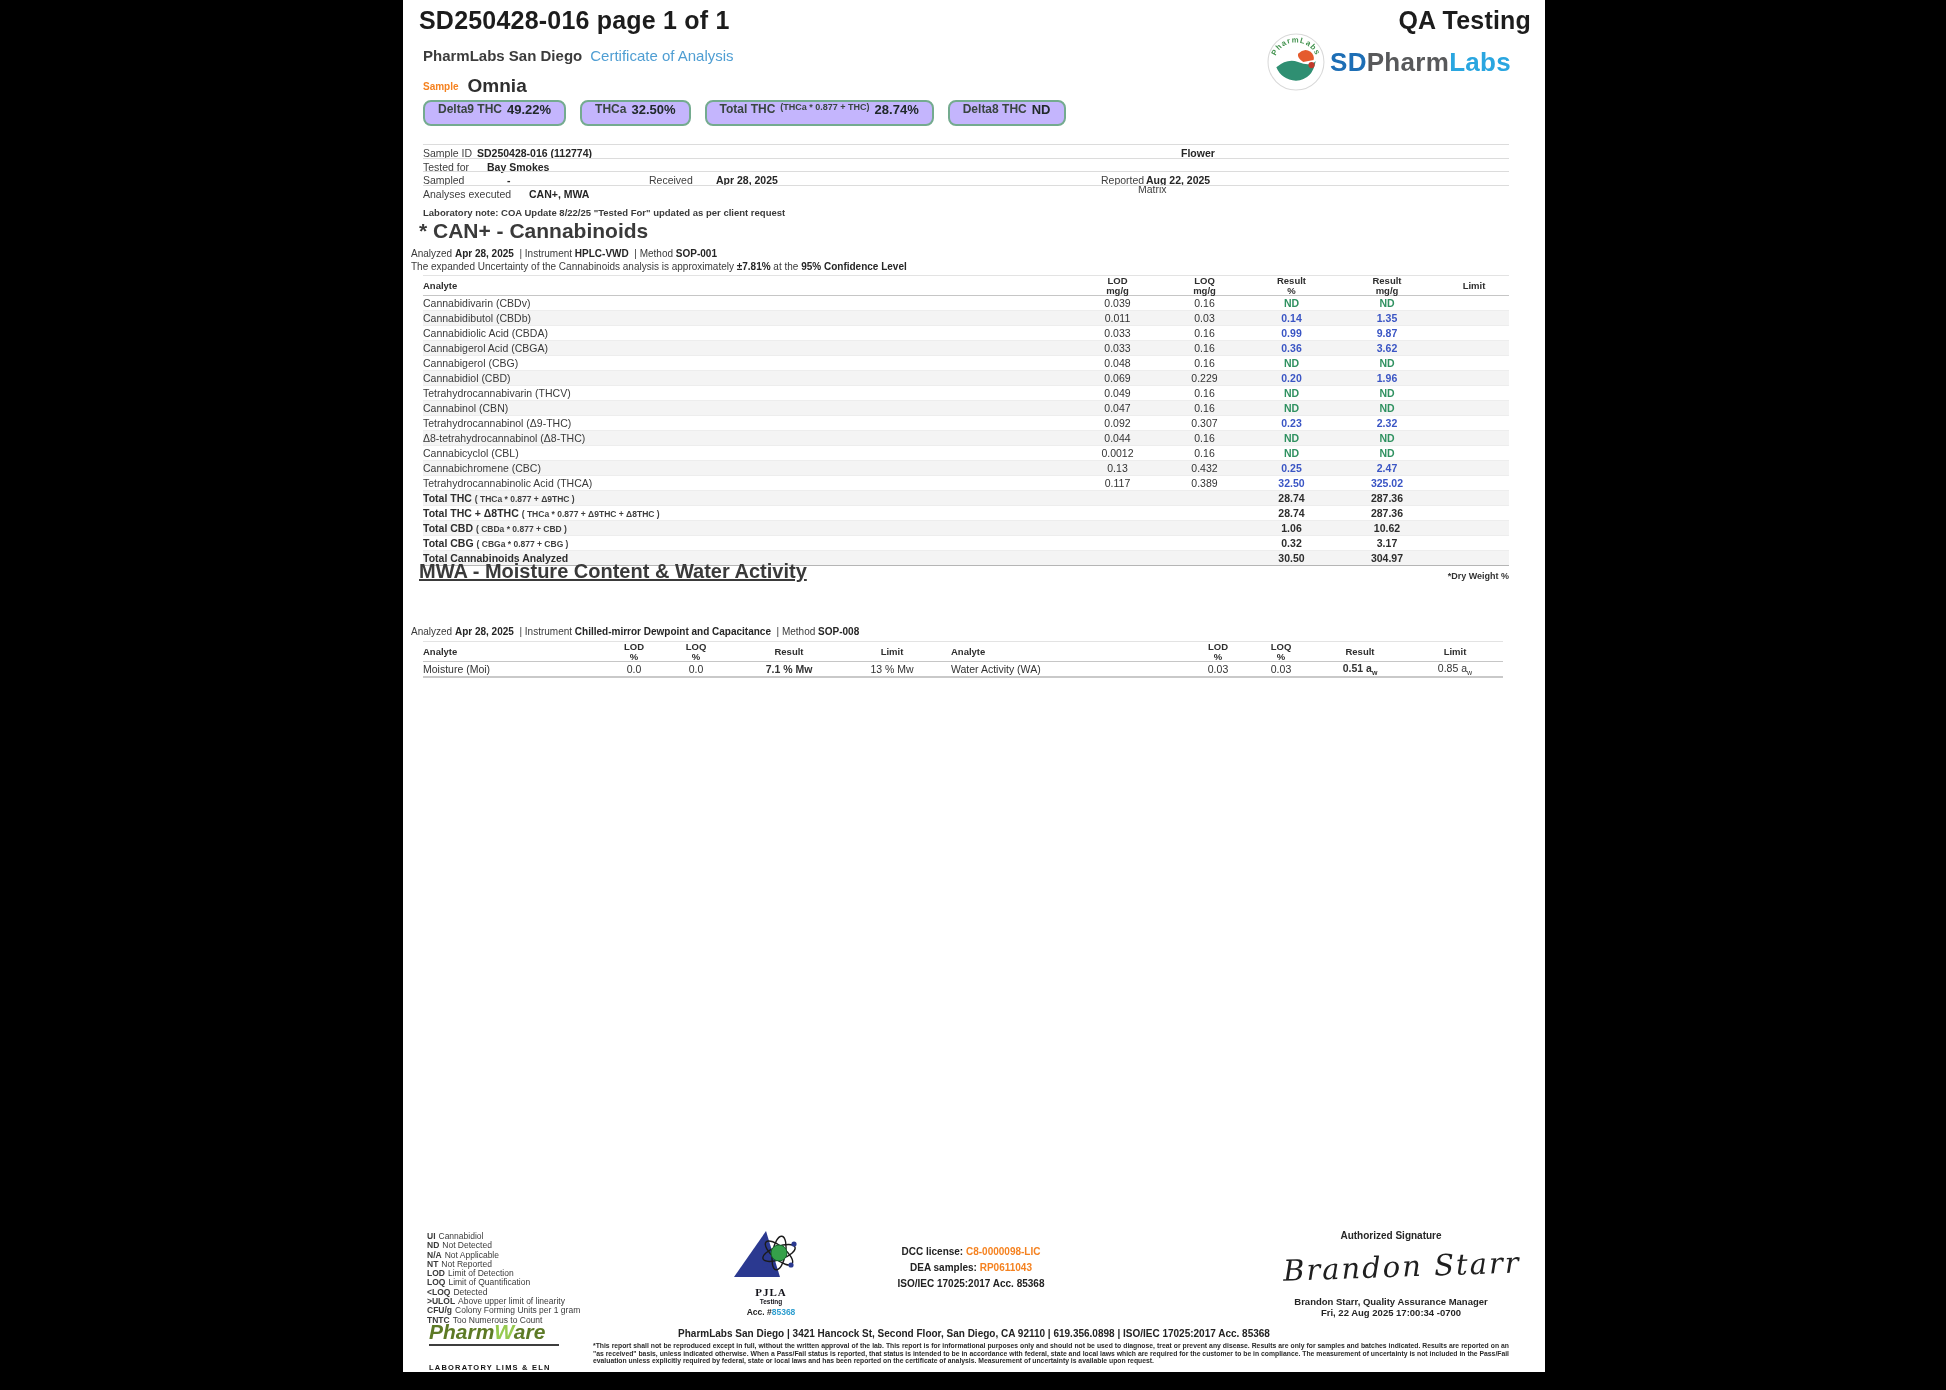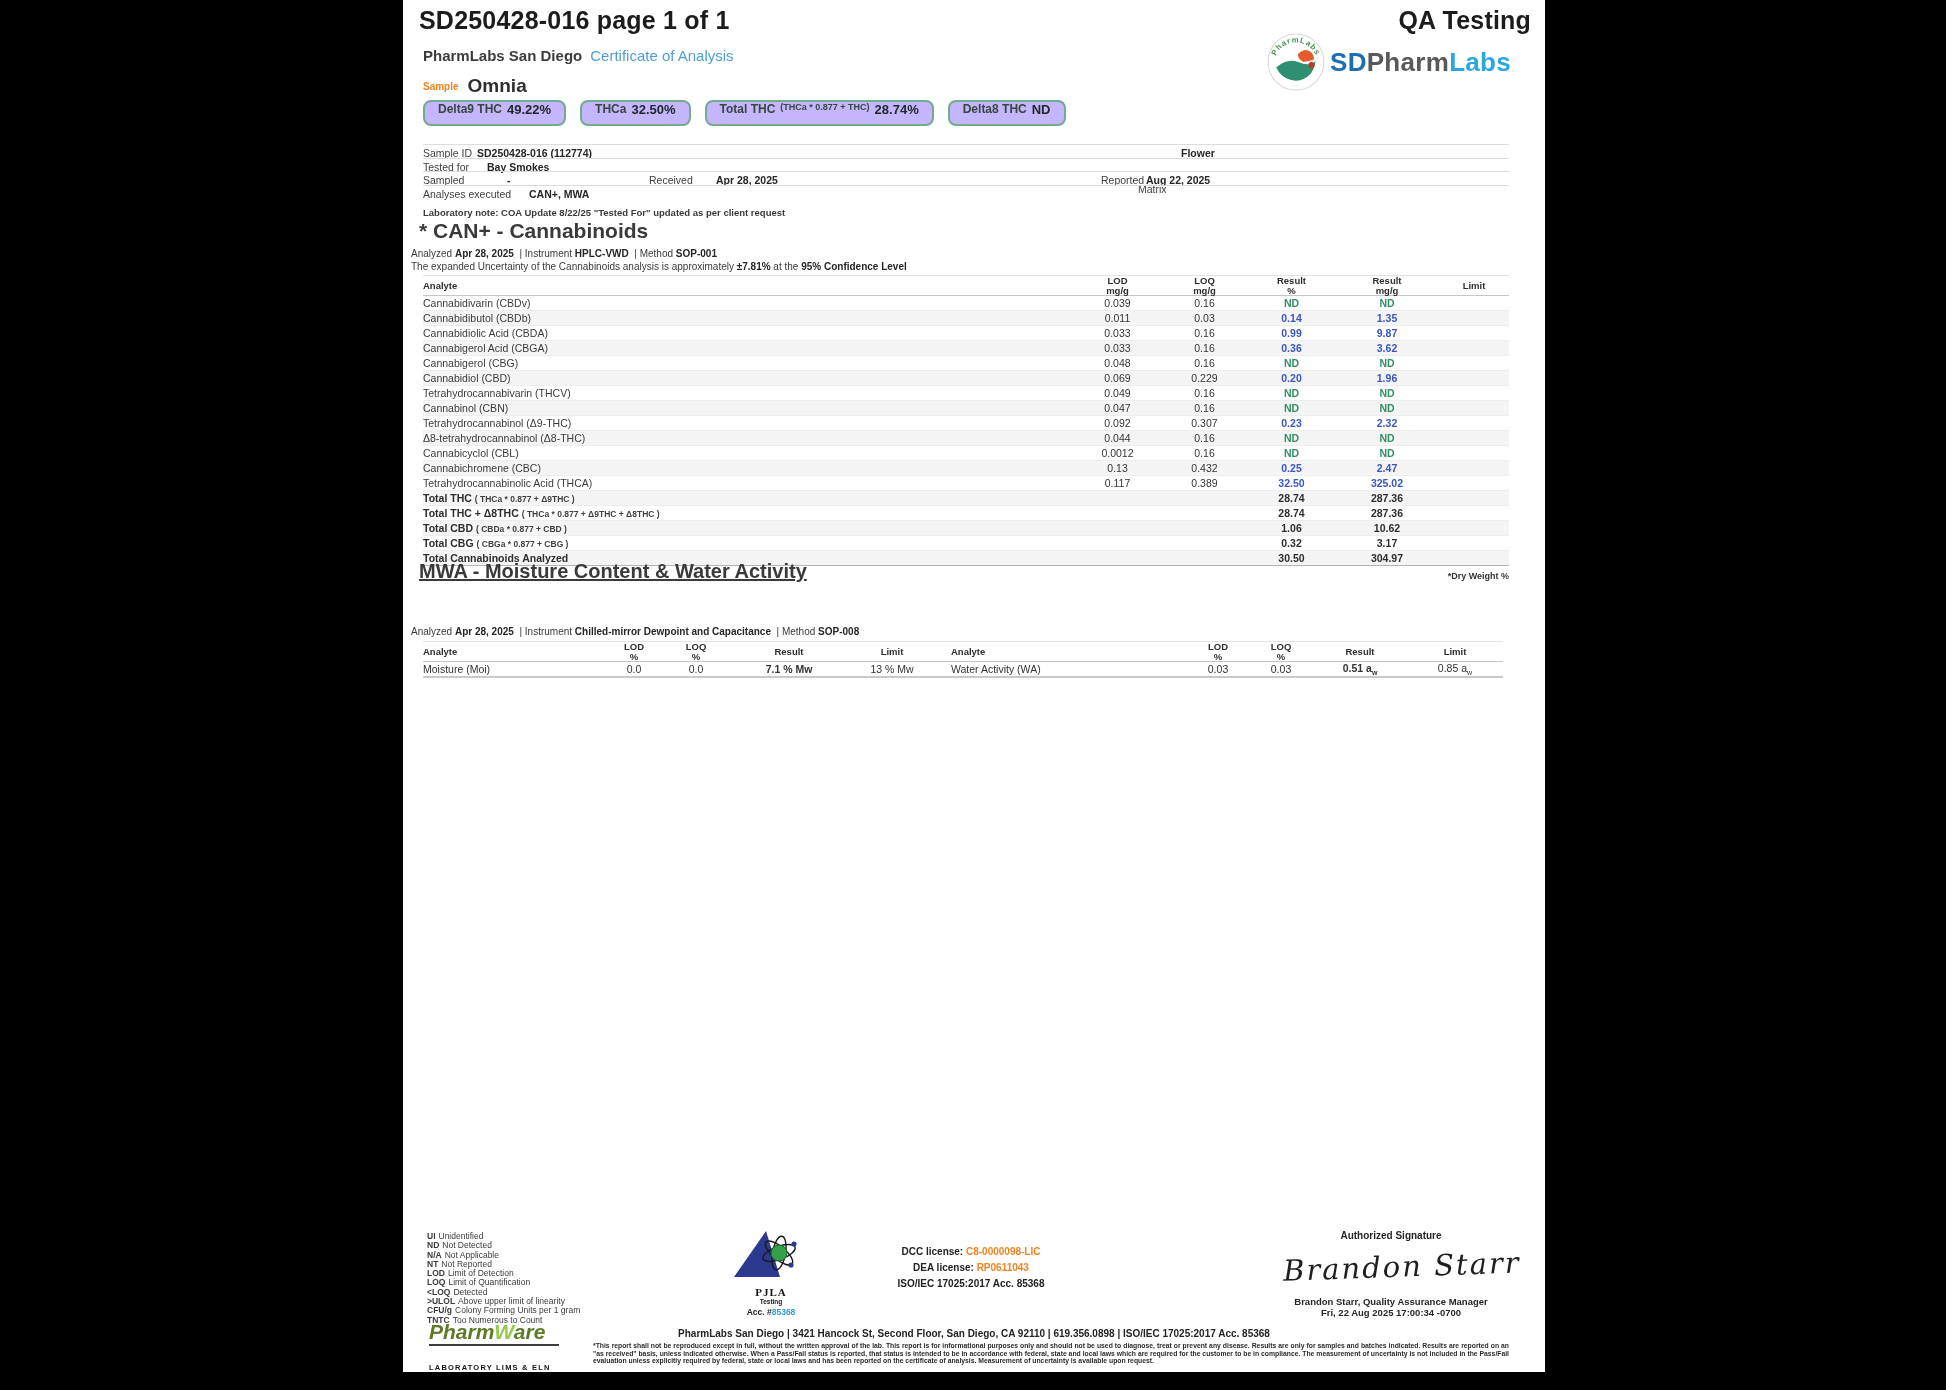--- a/index.html
+++ b/index.html
@@ -445,21 +445,21 @@
         <div class="mc mw4">13 % Mw</div>
         <div class="mc mw5">Water Activity (WA)</div>
         <div class="mc mw6">0.03</div>
         <div class="mc mw7">0.03</div>
         <div class="mc mw8 res num">0.51 a<sub>w</sub></div>
         <div class="mc mw9">0.85 a<sub>w</sub></div>
       </div>
   </div>
 
   <div class="legend" id="legend">
-      <div class="lg-line"><span class="lg-abbr">UI</span><span class="lg-text">Unidentified</span></div>
+      <div class="lg-line"><span class="lg-abbr">UI</span><span class="lg-text">Cannabidiol</span></div>
       <div class="lg-line"><span class="lg-abbr">ND</span><span class="lg-text">Not Detected</span></div>
       <div class="lg-line"><span class="lg-abbr">N/A</span><span class="lg-text">Not Applicable</span></div>
       <div class="lg-line"><span class="lg-abbr">NT</span><span class="lg-text">Not Reported</span></div>
       <div class="lg-line"><span class="lg-abbr">LOD</span><span class="lg-text">Limit of Detection</span></div>
       <div class="lg-line"><span class="lg-abbr">LOQ</span><span class="lg-text">Limit of Quantification</span></div>
       <div class="lg-line"><span class="lg-abbr">&lt;LOQ</span><span class="lg-text">Detected</span></div>
       <div class="lg-line"><span class="lg-abbr">&gt;ULOL</span><span class="lg-text">Above upper limit of linearity</span></div>
       <div class="lg-line"><span class="lg-abbr">CFU/g</span><span class="lg-text">Colony Forming Units per 1 gram</span></div>
       <div class="lg-line"><span class="lg-abbr">TNTC</span><span class="lg-text">Too Numerous to Count</span></div>
     </div>
@@ -482,21 +482,21 @@
     <div class="pjla-acc">
       <span>Acc. #</span><span class="n">85368</span>
     </div>
   </div>
 
   <div class="licenses">
     <div class="lic-row">
       <span>DCC license: </span><span class="lic-val">C8-0000098-LIC</span>
     </div>
     <div class="lic-row">
-      <span>DEA license: </span><span class="lic-val">RP0611043</span>
+      <span>DEA samples: </span><span class="lic-val">RP0611043</span>
     </div>
     <div class="lic-row lic-iso">ISO/IEC 17025:2017 Acc. 85368</div>
   </div>
 
   <div class="sig">
     <div class="sig-label">Authorized Signature</div>
     <div class="sig-script">Brandon Starr</div>
     <div class="sig-name">Brandon Starr, Quality Assurance Manager</div>
     <div class="sig-date">Fri, 22 Aug 2025 17:00:34 -0700</div>
   </div>

